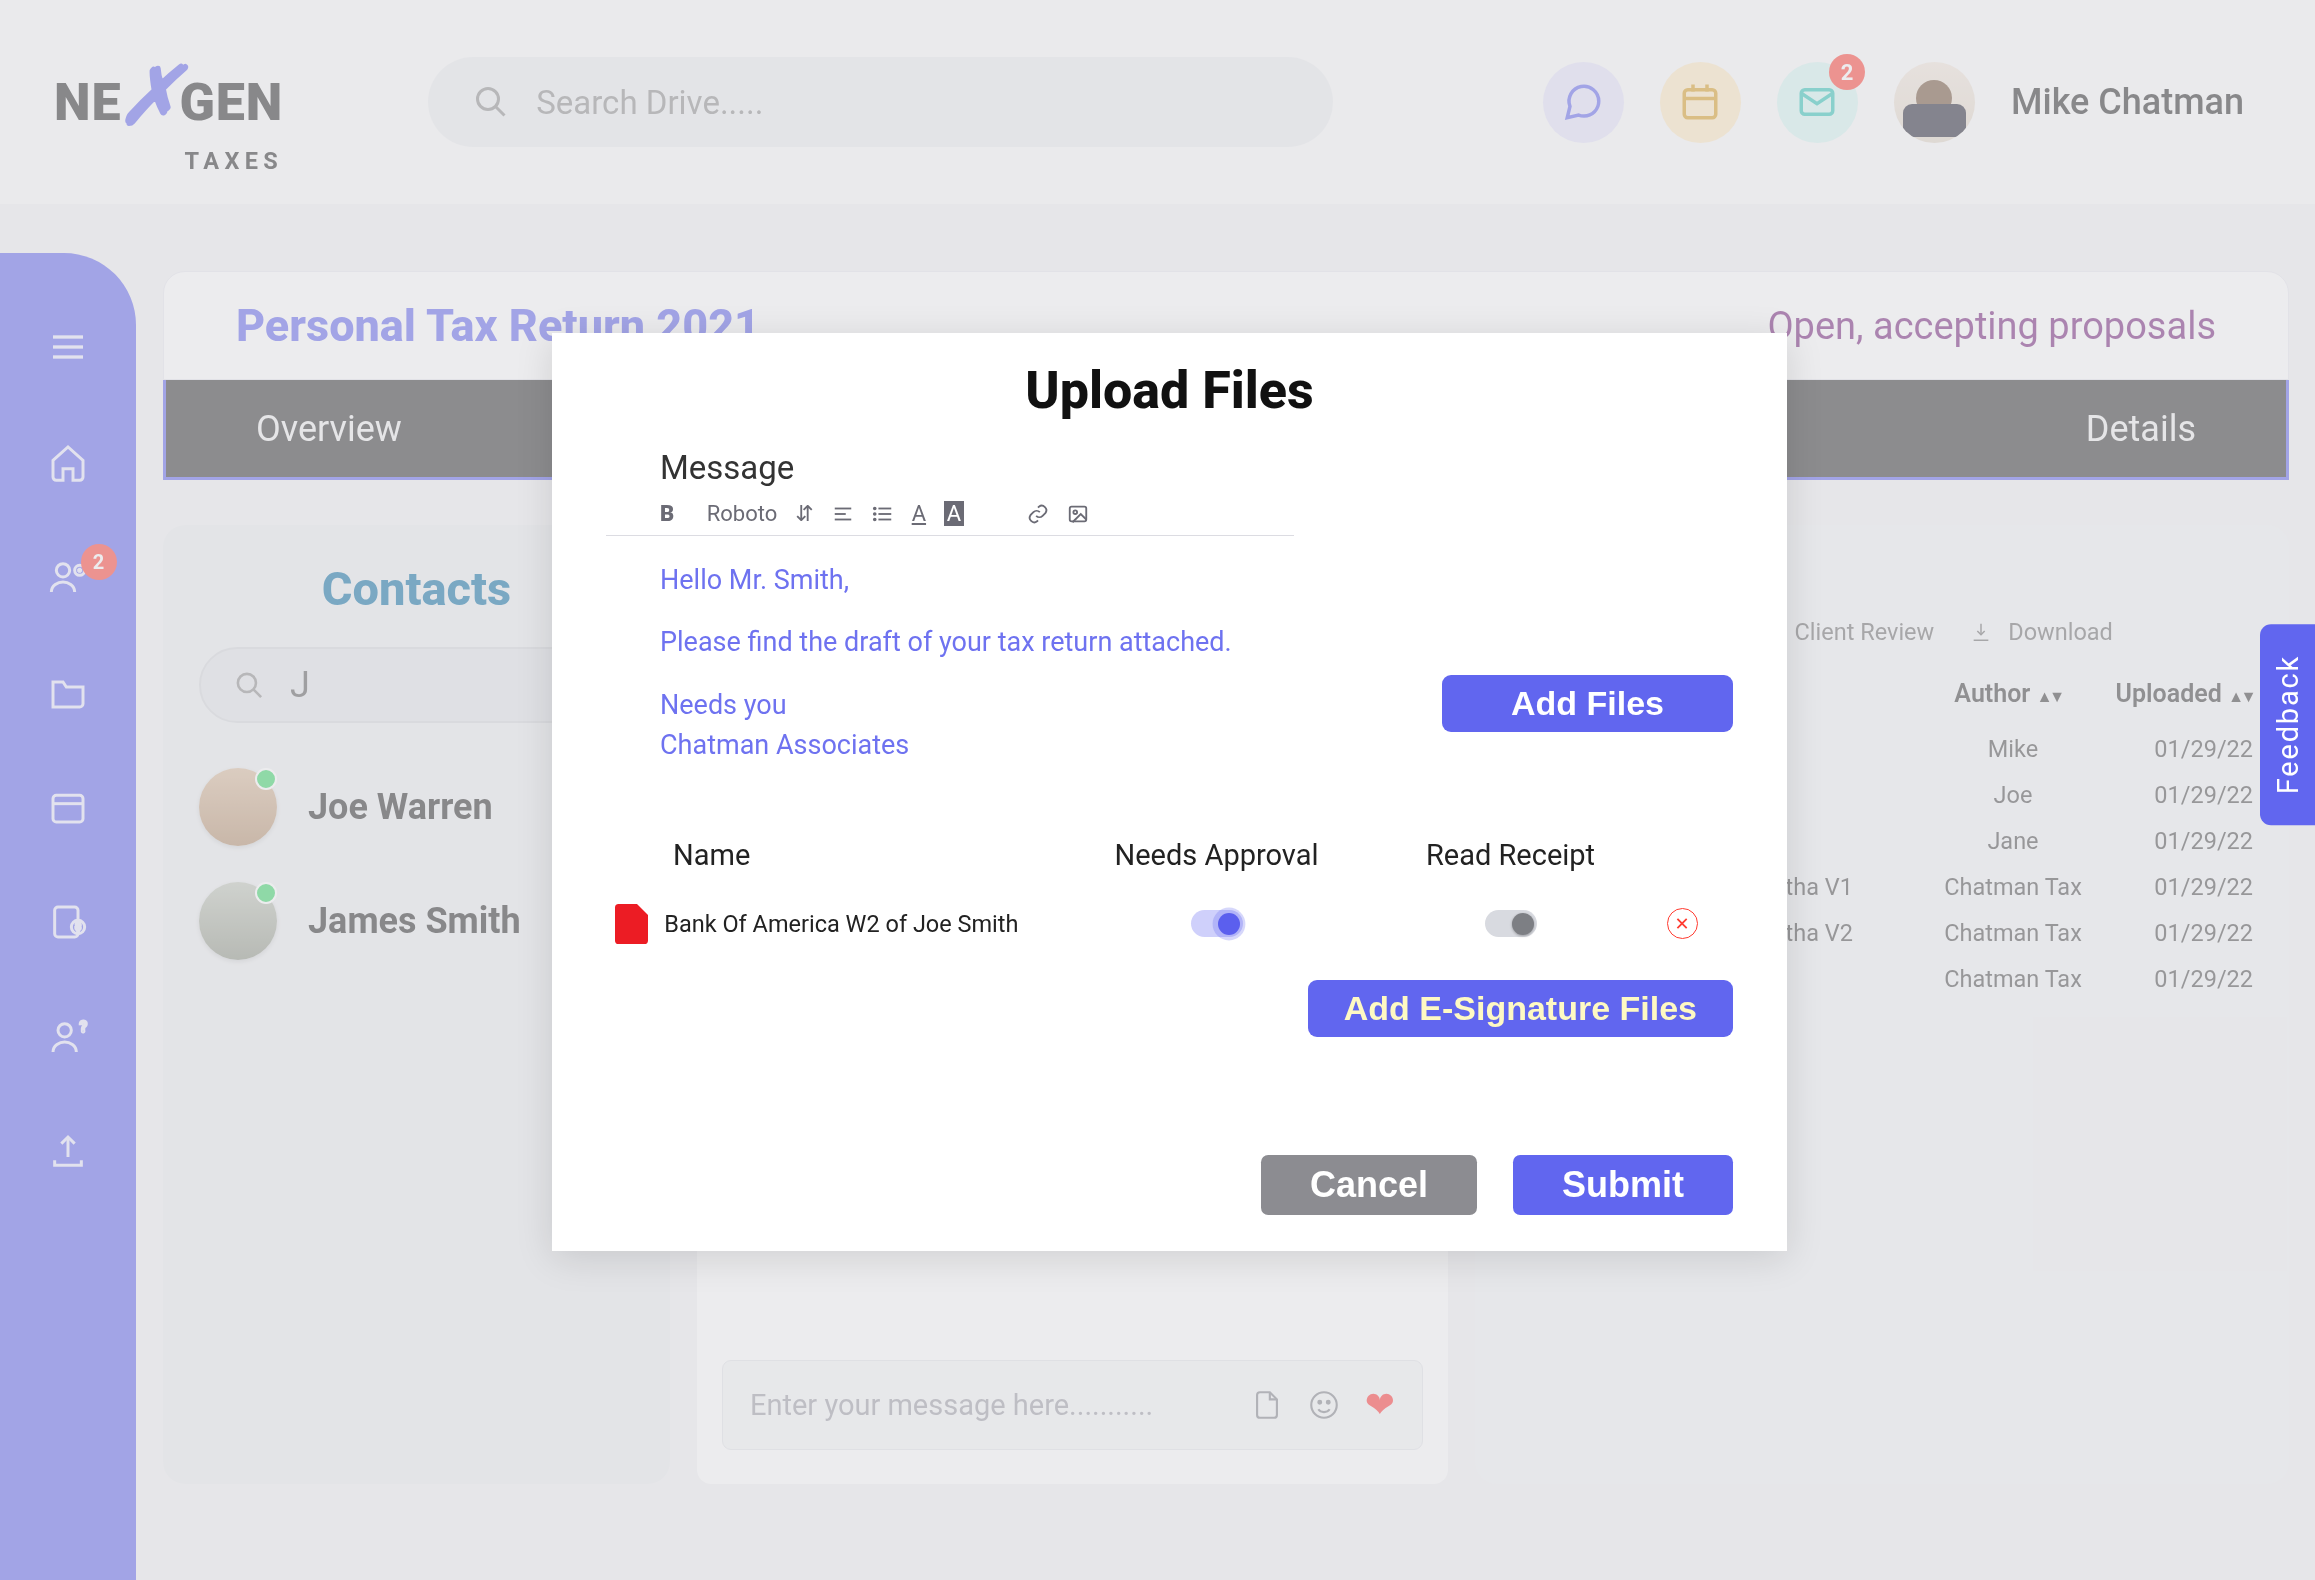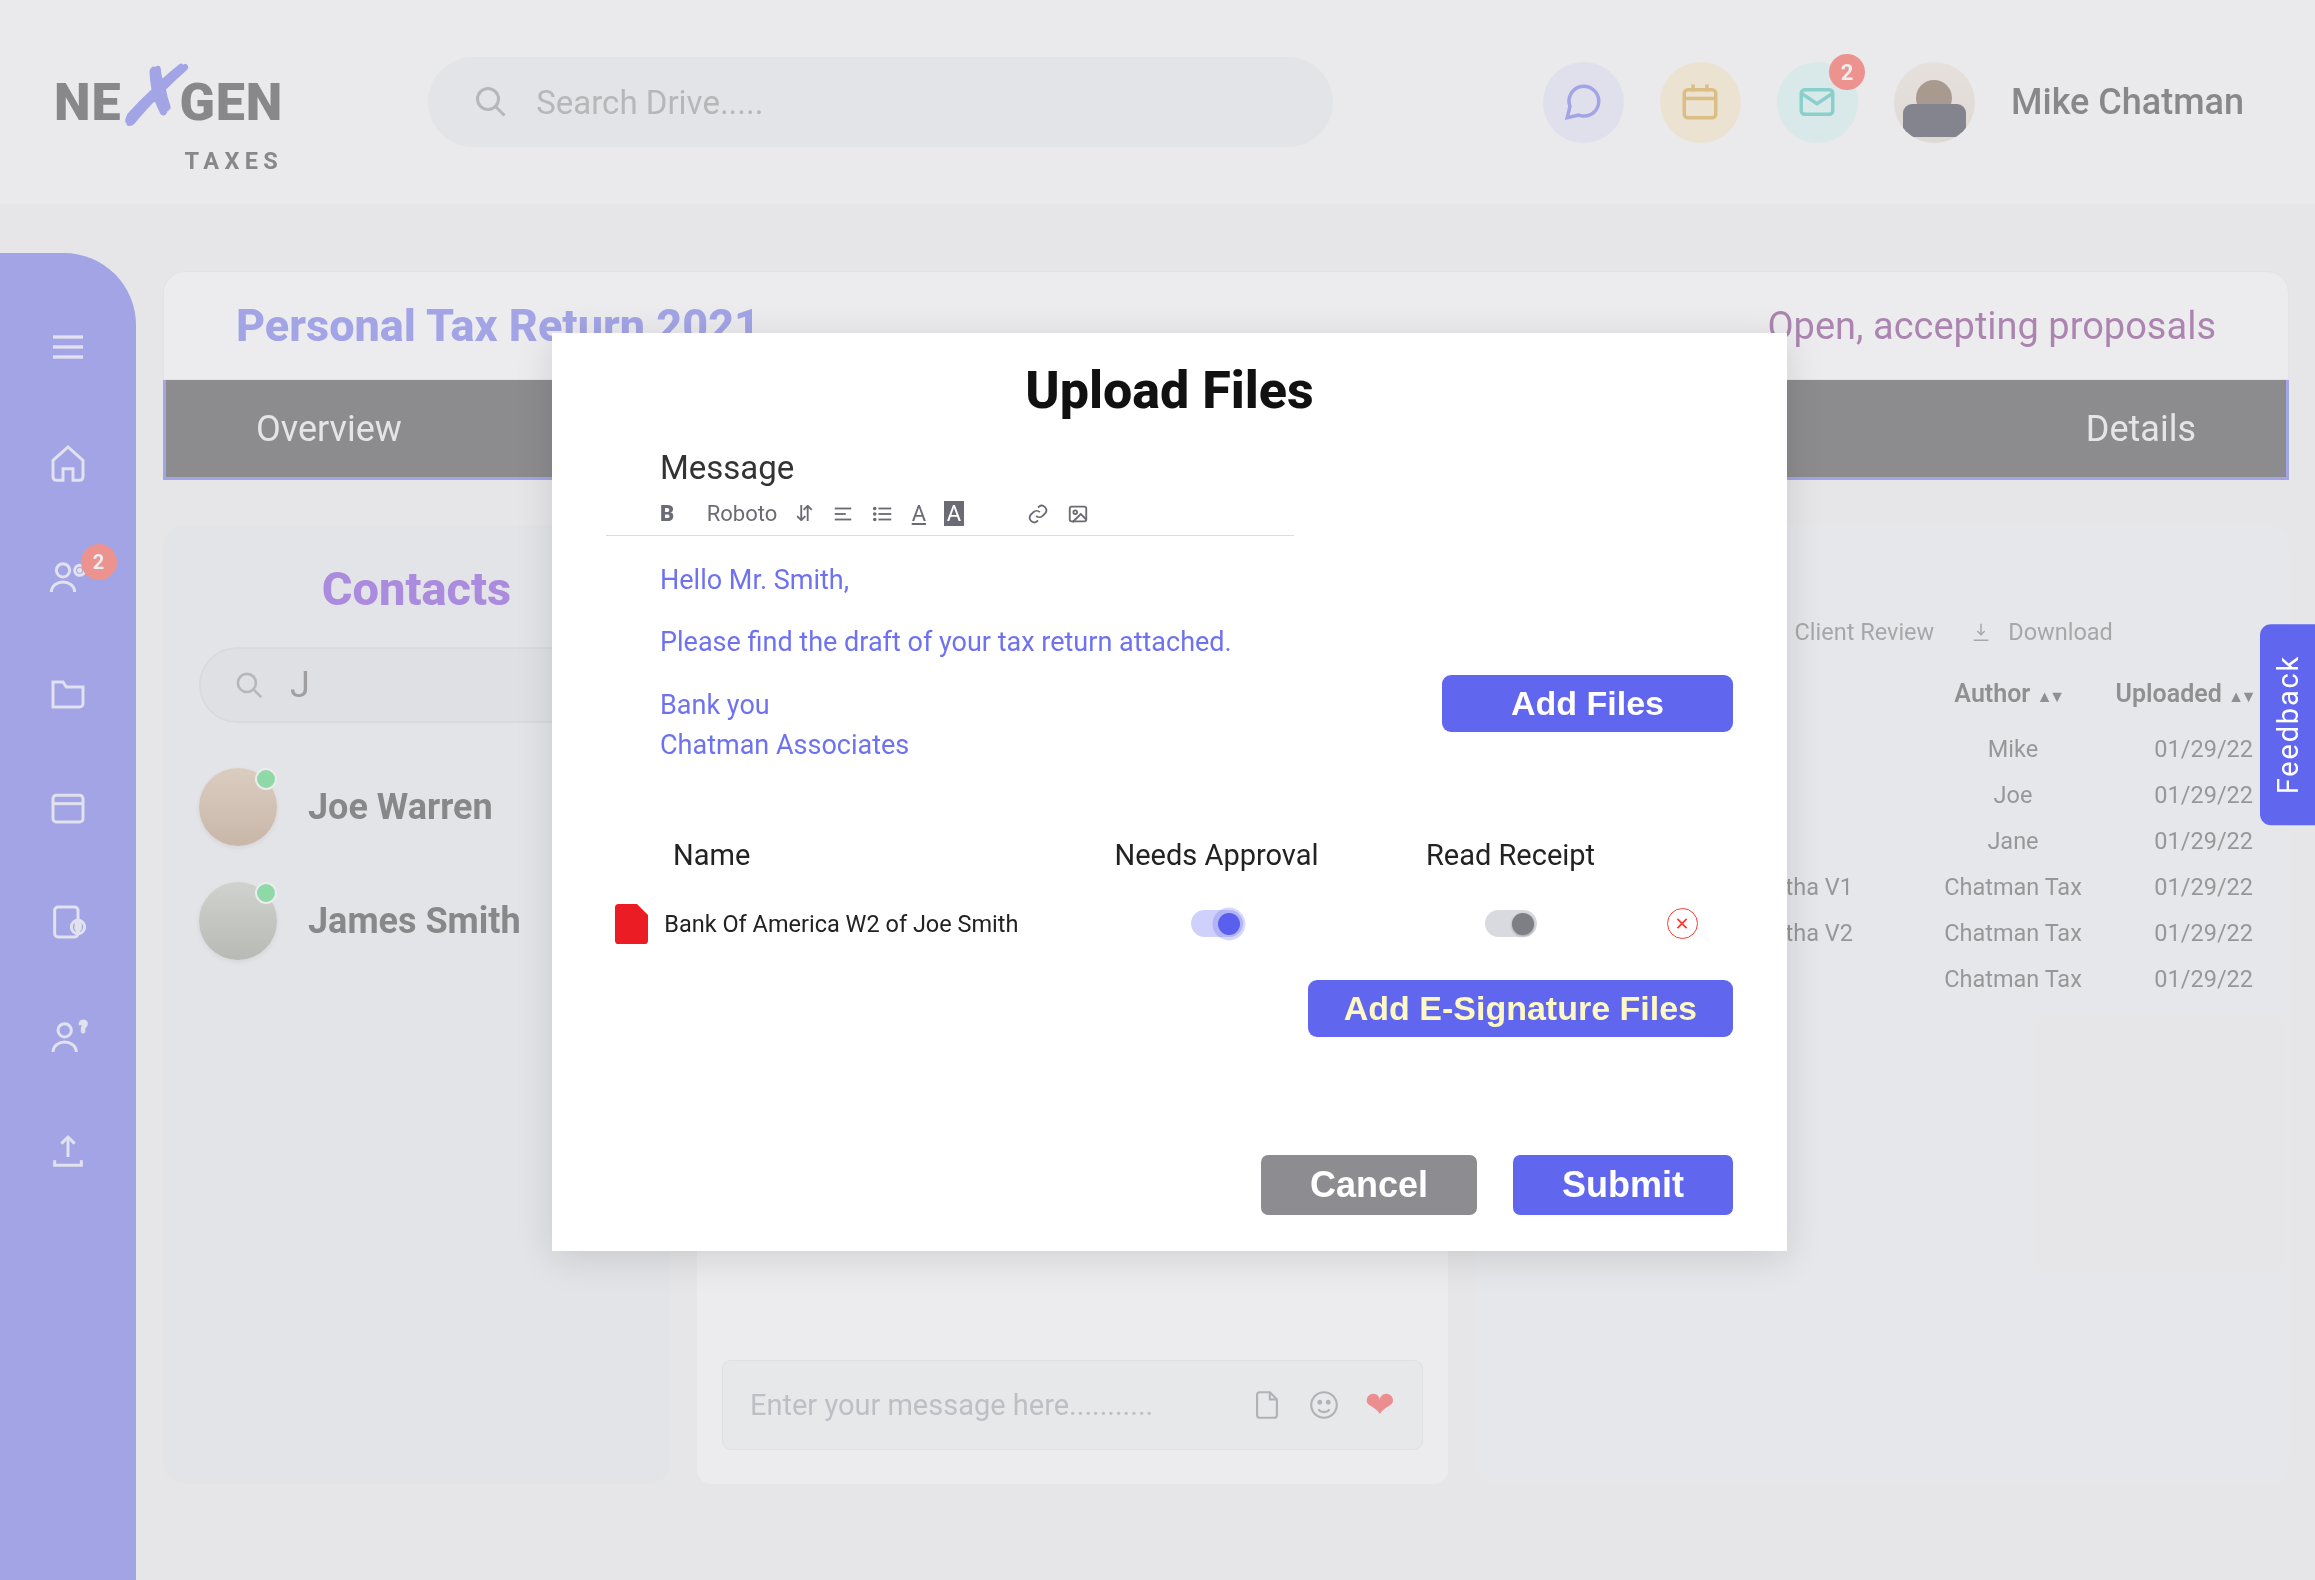--- a/index.html
+++ b/index.html
@@ -145,21 +145,21 @@
 
   .lower {
     display: flex; gap: 27px; margin-top: 45px;
   }
   .contacts-panel {
     background: #eceef0;
     border-radius: 22px;
     width: 507px;
     padding: 36px 36px 54px 36px;
   }
-  .contacts-title { font-size: 47px; font-weight: 800; color: #6d28d9; text-align:center; margin-bottom: 31px; }
+  .contacts-title { font-size: 47px; font-weight: 800; color: #0369a1; text-align:center; margin-bottom: 31px; }
   .csearch {
     background: #e3e5e8;
     border: 2.7px solid #d6d8dc;
     border-radius: 904px;
     height: 76px;
     display: flex; align-items: center;
     padding: 0 33px;
     font-size: 36px; color: #555;
     margin-bottom: 45px;
   }
@@ -613,21 +613,21 @@
       </svg>
     <svg viewBox="0 0 24 24" fill="none" stroke="#6b6b75" stroke-width="2">
         <rect x="3" y="4" width="18" height="16" rx="2"></rect>
         <circle cx="9" cy="10" r="2"></circle>
         <path d="M21 18l-6-6-9 9"></path>
       </svg>
   </div>
   <div class="msg-body">
     <p>Hello Mr. Smith,</p>
     <p>Please find the draft of your tax return attached.</p>
-    <p style="margin-bottom:0;">Bank you</p>
+    <p style="margin-bottom:0;">Needs you</p>
     <p>Chatman Associates</p>
   </div>
 
   <button class="add-files">Add Files</button>
 
   <div class="file-cols">
     <div class="nm">Name</div>
     <div>Needs Approval</div>
     <div>Read Receipt</div>
     <div></div>

